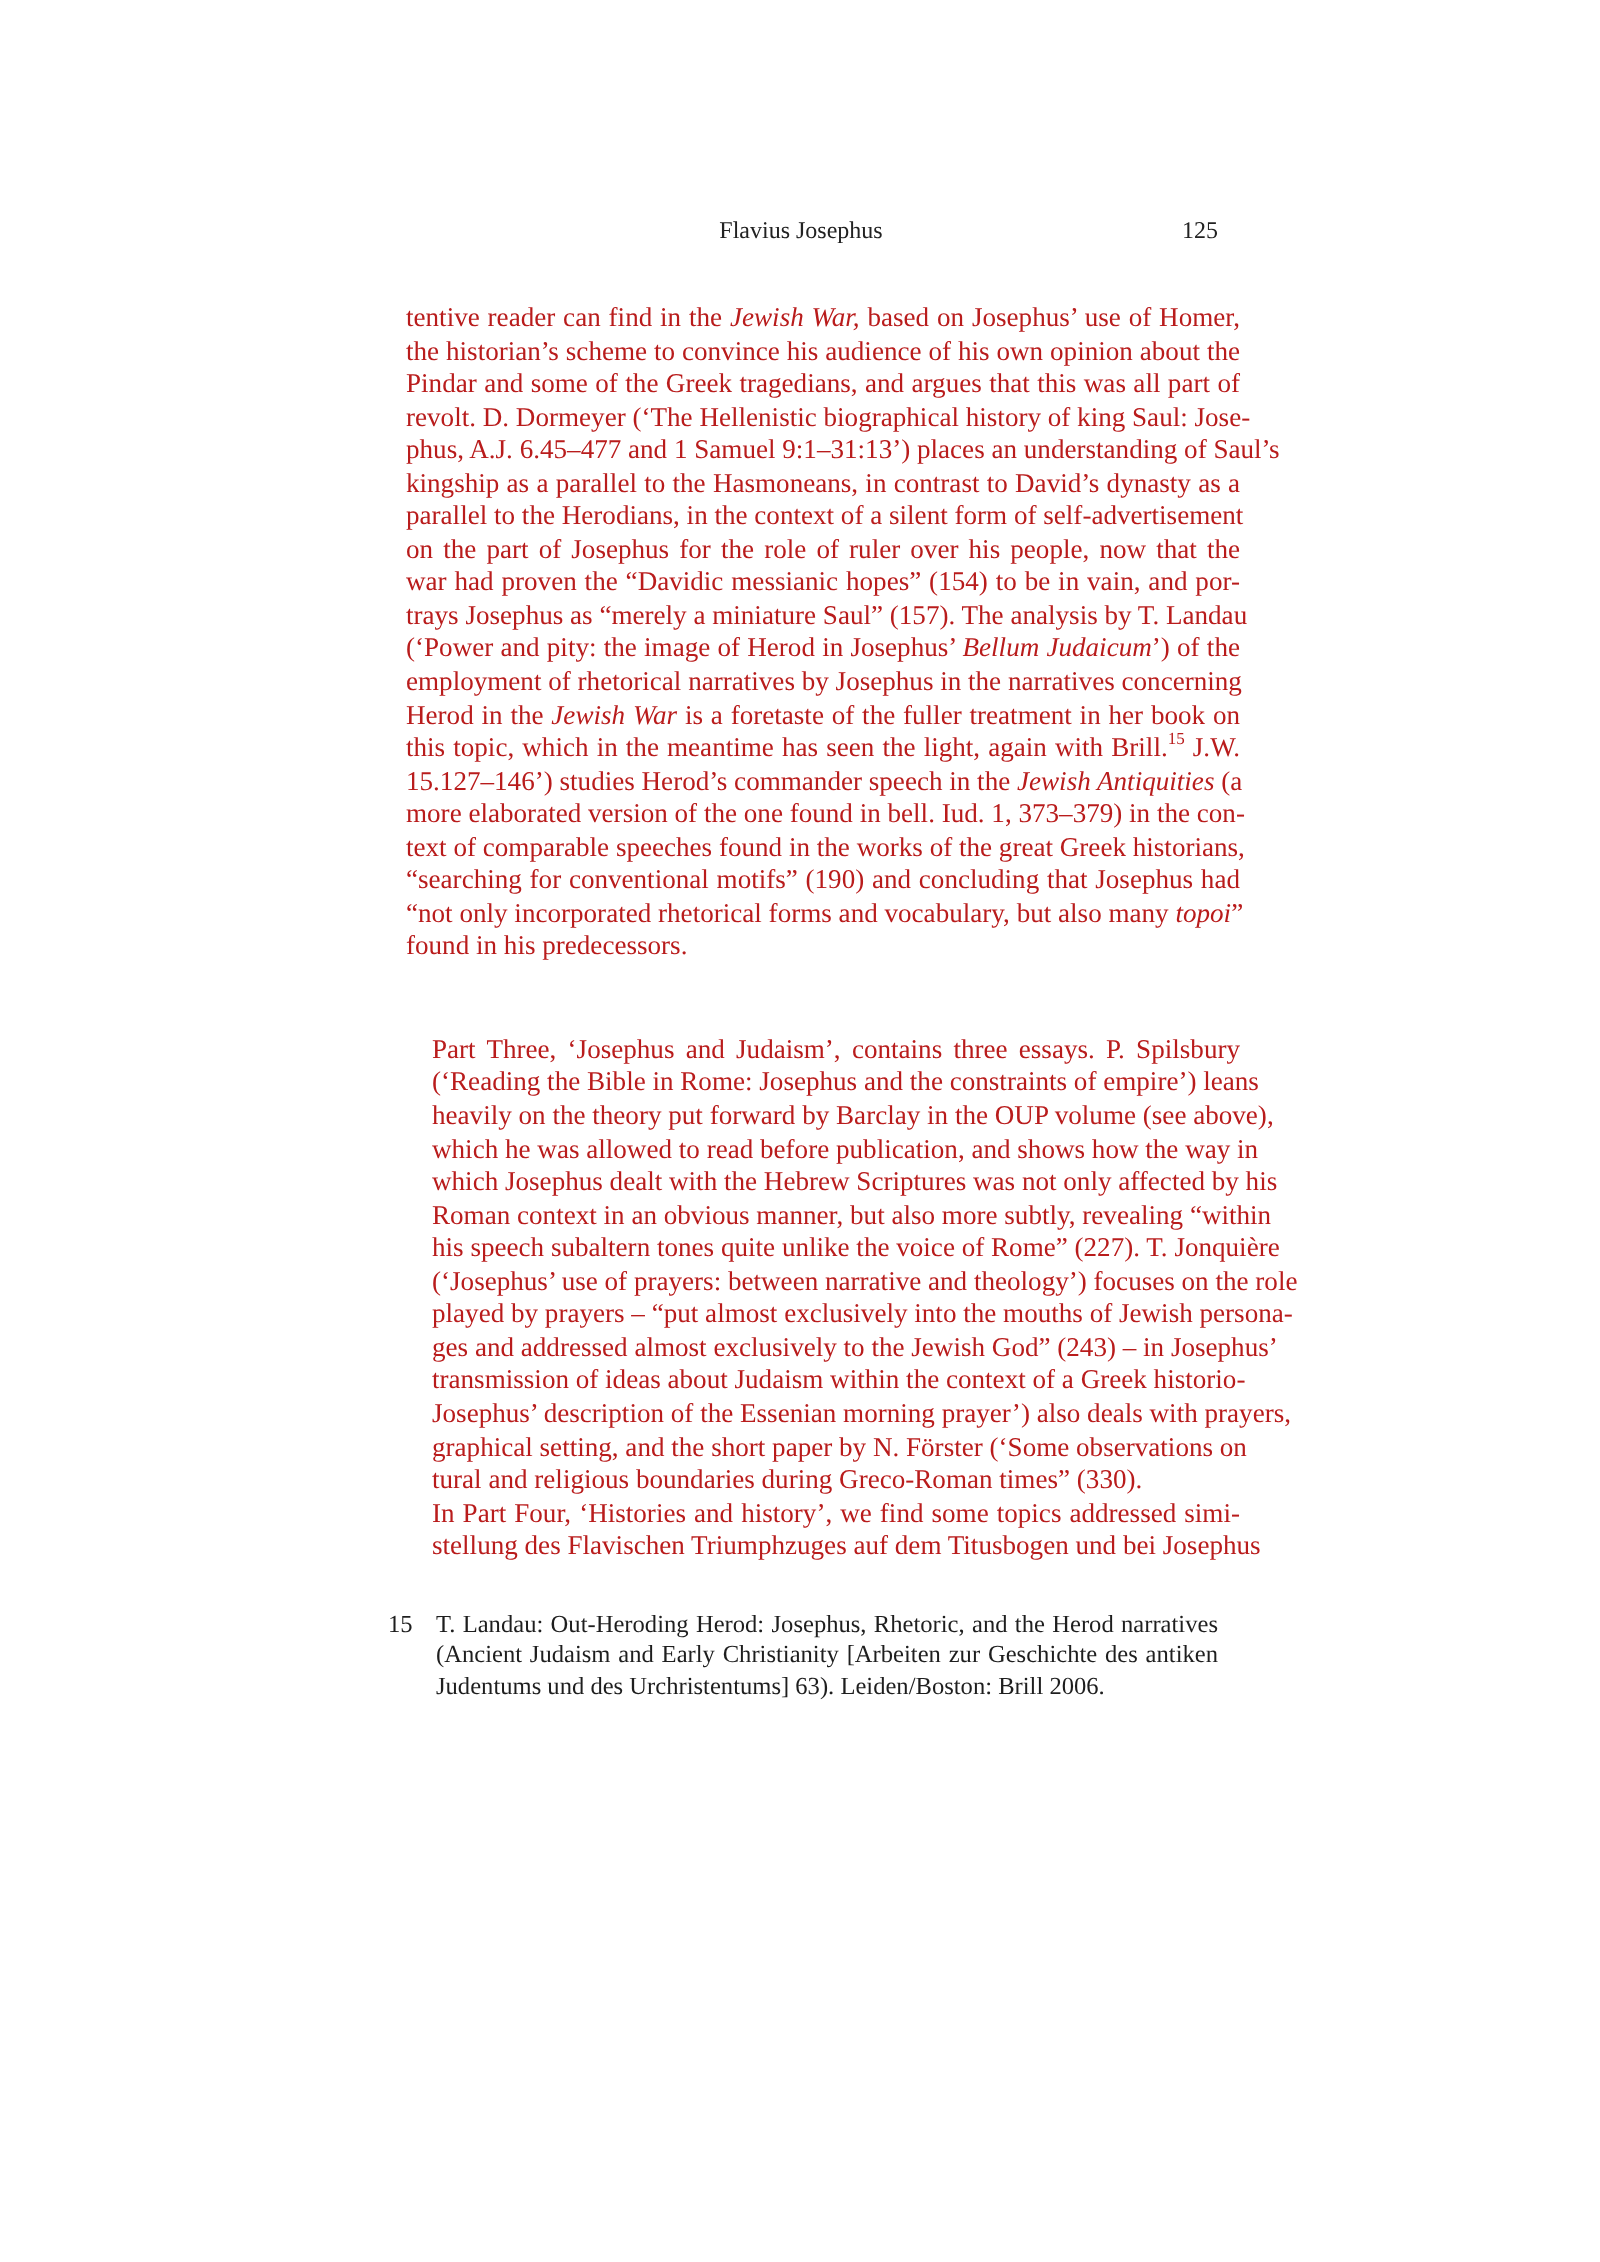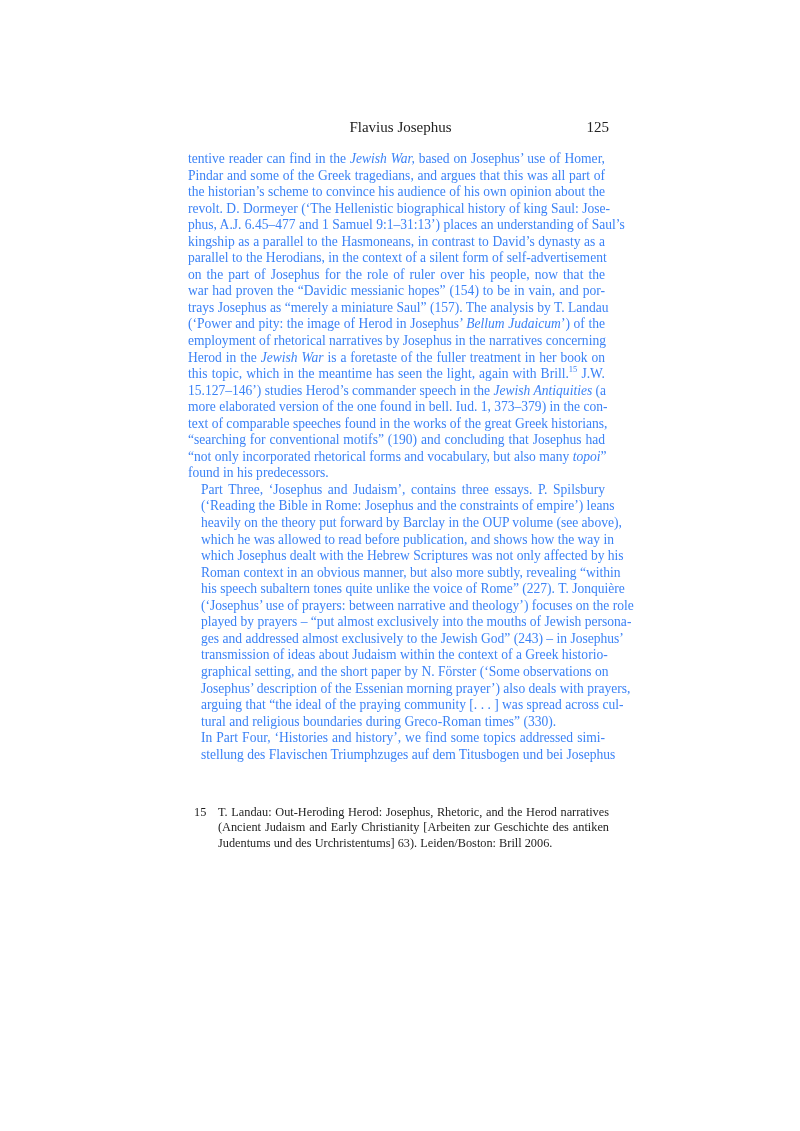--- a/index.html
+++ b/index.html
@@ -3,30 +3,30 @@
 <meta charset="utf-8">
 <style>
   html, body { margin: 0; padding: 0; background: #ffffff; }
   body { width: 800px; height: 1131px; position: relative; overflow: hidden; }
   .page {
     position: absolute; left: 0; top: 0; width: 800px; height: 1131px;
     background: #ffffff; color: #1a1a1a;
     font-family: "DejaVu Serif", "Liberation Serif", serif;
   }
   .running-head {
-    position: absolute; top: 119px; left: 192px; width: 417px; height: 18px;
+    position: absolute; top: 108px; left: 192px; width: 417px; height: 18px;
     font-family: "Liberation Serif", "DejaVu Serif", serif;
-    font-size: 15px; color: #222;
+    font-size: 12px; color: #222;
   }
   .running-title { position: absolute; left: 0; right: 0; text-align: center; }
   .page-number { position: absolute; right: 0; }
   .body-text {
-    position: absolute; top: 151px; left: 188px; width: 417px;
+    position: absolute; top: 151px; left: 203px; width: 417px;
     font-family: "Liberation Serif", "DejaVu Serif", serif;
-    font-size: 13.55px; line-height: 16.55px; color: #3b82f6;
+    font-size: 13.55px; line-height: 16.55px; color: #b91c1c;
     text-align: justify; hyphens: manual;
   }
   .body-text p { margin: 0; text-indent: 0; }
   .body-text p.indent { text-indent: 13px; }
   .body-text .line { display: block; text-align: justify; text-align-last: justify; white-space: nowrap; }
   .body-text .line.last { text-align-last: left; }
   i { font-style: italic; }
   sup { font-size: 8.5px; line-height: 0; position: relative; top: -1px; vertical-align: super; }
   .footnotes {
     position: absolute; top: 805px; left: 192px; width: 417px;
@@ -43,55 +43,54 @@
 
 <div class="page">
   <div class="running-head">
     <span class="running-title">Flavius Josephus</span>
     <span class="page-number">125</span>
   </div>
 
   <div class="body-text" id="body-text">
       <p>
         <span class="line">tentive reader can find in the <i>Jewish War,</i> based on Josephus’ use of Homer,</span>
+        <span class="line">the historian’s scheme to convince his audience of his own opinion about the</span>
         <span class="line">Pindar and some of the Greek tragedians, and argues that this was all part of</span>
-        <span class="line">the historian’s scheme to convince his audience of his own opinion about the</span>
         <span class="line">revolt. D. Dormeyer (‘The Hellenistic biographical history of king Saul: Jose-</span>
         <span class="line">phus, A.J. 6.45–477 and 1 Samuel 9:1–31:13’) places an understanding of Saul’s</span>
         <span class="line">kingship as a parallel to the Hasmoneans, in contrast to David’s dynasty as a</span>
         <span class="line">parallel to the Herodians, in the context of a silent form of self-advertisement</span>
         <span class="line">on the part of Josephus for the role of ruler over his people, now that the</span>
         <span class="line">war had proven the “Davidic messianic hopes” (154) to be in vain, and por-</span>
         <span class="line">trays Josephus as “merely a miniature Saul” (157). The analysis by T. Landau</span>
         <span class="line">(‘Power and pity: the image of Herod in Josephus’ <i>Bellum Judaicum</i>’) of the</span>
         <span class="line">employment of rhetorical narratives by Josephus in the narratives concerning</span>
         <span class="line">Herod in the <i>Jewish War</i> is a foretaste of the fuller treatment in her book on</span>
         <span class="line">this topic, which in the meantime has seen the light, again with Brill.<sup>15</sup> J.W.</span>
         <span class="line">15.127–146’) studies Herod’s commander speech in the <i>Jewish Antiquities</i> (a</span>
         <span class="line">more elaborated version of the one found in bell. Iud. 1, 373–379) in the con-</span>
         <span class="line">text of comparable speeches found in the works of the great Greek historians,</span>
         <span class="line">“searching for conventional motifs” (190) and concluding that Josephus had</span>
         <span class="line">“not only incorporated rhetorical forms and vocabulary, but also many <i>topoi</i>”</span>
         <span class="line last">found in his predecessors.</span>
       </p>
       <p class="indent">
-        <span class="line" style="text-indent: 13px;">Part Three, ‘Josephus and Judaism’, contains three essays. P. Spilsbury</span>
+        <span class="line" style="text-indent: 13px; margin-top: 35px;">Part Three, ‘Josephus and Judaism’, contains three essays. P. Spilsbury</span>
         <span class="line">(‘Reading the Bible in Rome: Josephus and the constraints of empire’) leans</span>
         <span class="line">heavily on the theory put forward by Barclay in the OUP volume (see above),</span>
         <span class="line">which he was allowed to read before publication, and shows how the way in</span>
         <span class="line">which Josephus dealt with the Hebrew Scriptures was not only affected by his</span>
         <span class="line">Roman context in an obvious manner, but also more subtly, revealing “within</span>
         <span class="line">his speech subaltern tones quite unlike the voice of Rome” (227). T. Jonquière</span>
         <span class="line">(‘Josephus’ use of prayers: between narrative and theology’) focuses on the role</span>
         <span class="line">played by prayers – “put almost exclusively into the mouths of Jewish persona-</span>
         <span class="line">ges and addressed almost exclusively to the Jewish God” (243) – in Josephus’</span>
         <span class="line">transmission of ideas about Judaism within the context of a Greek historio-</span>
+        <span class="line">Josephus’ description of the Essenian morning prayer’) also deals with prayers,</span>
         <span class="line">graphical setting, and the short paper by N. Förster (‘Some observations on</span>
-        <span class="line">Josephus’ description of the Essenian morning prayer’) also deals with prayers,</span>
-        <span class="line">arguing that “the ideal of the praying community [. . . ] was spread across cul-</span>
         <span class="line last">tural and religious boundaries during Greco-Roman times” (330).</span>
       </p>
       <p class="indent">
         <span class="line" style="text-indent: 13px;">In Part Four, ‘Histories and history’, we find some topics addressed simi-</span>
         <span class="line last">stellung des Flavischen Triumphzuges auf dem Titusbogen und bei Josephus</span>
       </p>
     </div>
 
   <div class="footnotes" id="footnotes">
       <div class="footnote">

